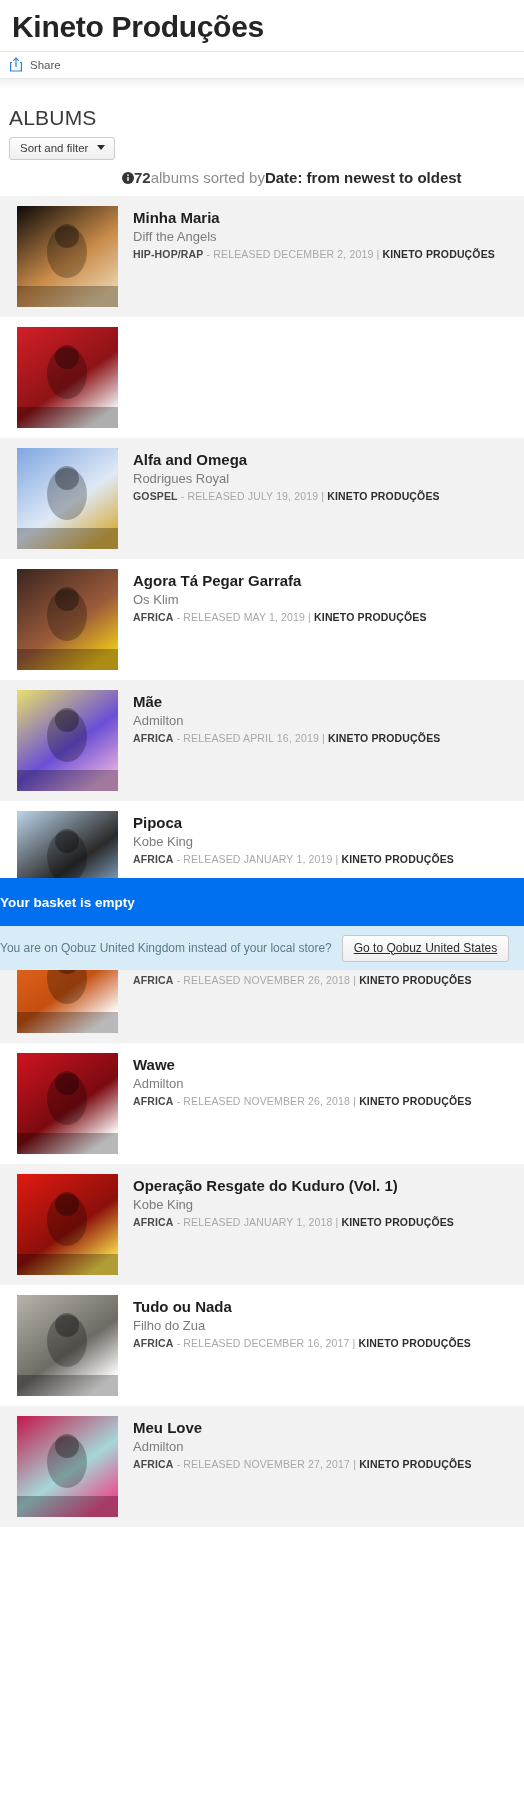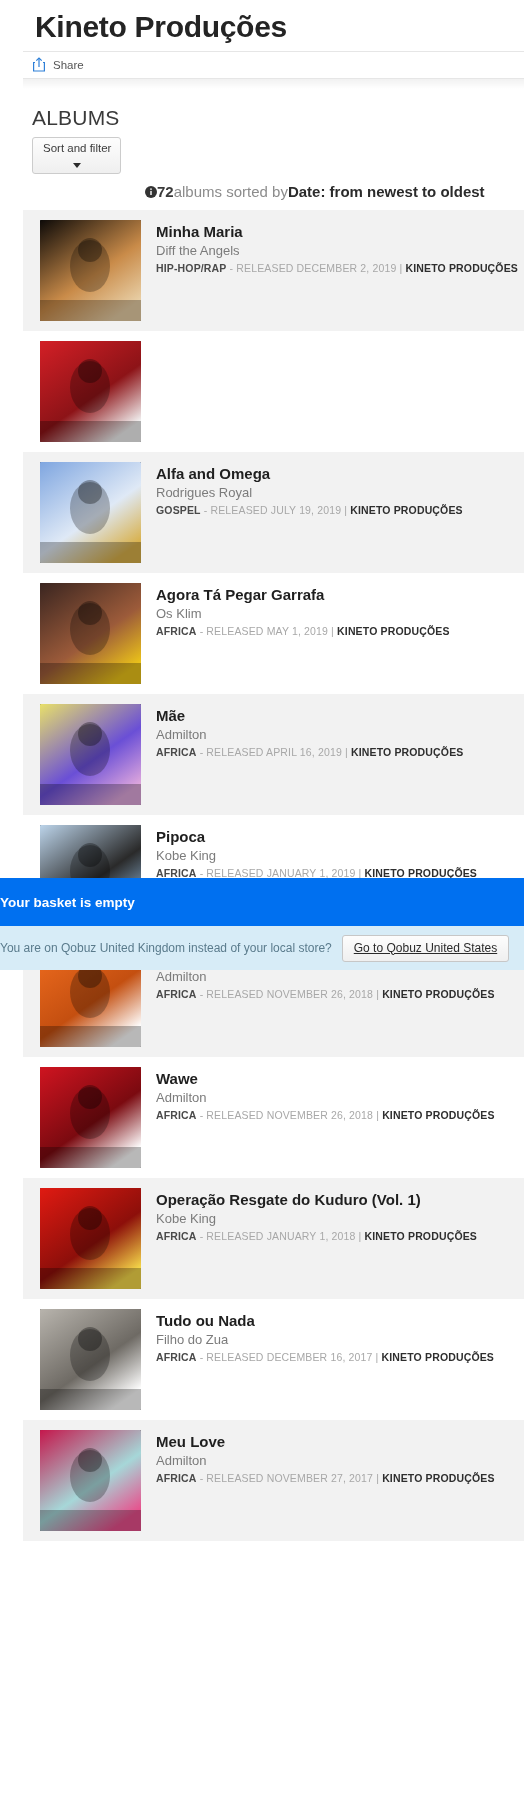--- a/index.html
+++ b/index.html
@@ -8,21 +8,20 @@
     background: #ffffff;
     font-family: "Liberation Sans", sans-serif;
     -webkit-font-smoothing: antialiased;
   }
   #page {
     position: relative;
     width: 524px;
     height: 1600px;
     overflow: hidden;
     background: #fff;
-    padding-left: 23px;
   }
 
   
   .page-title {
     font-size: 30px;
     font-weight: bold;
     color: #242424;
     letter-spacing: -0.3px;
     padding: 10px 0 6px 12px;
     margin: 0;
@@ -67,21 +66,20 @@
     gap: 9px;
     margin-left: 9px;
     padding: 4px 9px 5px 10px;
     font-size: 11.5px;
     color: #3c3c3c;
     background: linear-gradient(to bottom, #fdfdfd, #efefef);
     border: 1px solid #cccccc;
     border-radius: 3px;
     cursor: pointer;
     line-height: 1.1;
-    flex-direction: column;
   }
   .caret {
     width: 0; height: 0;
     border-left: 4.5px solid transparent;
     border-right: 4.5px solid transparent;
     border-top: 5px solid #2b2b2b;
     display: inline-block;
   }
 
   .sort-info {

